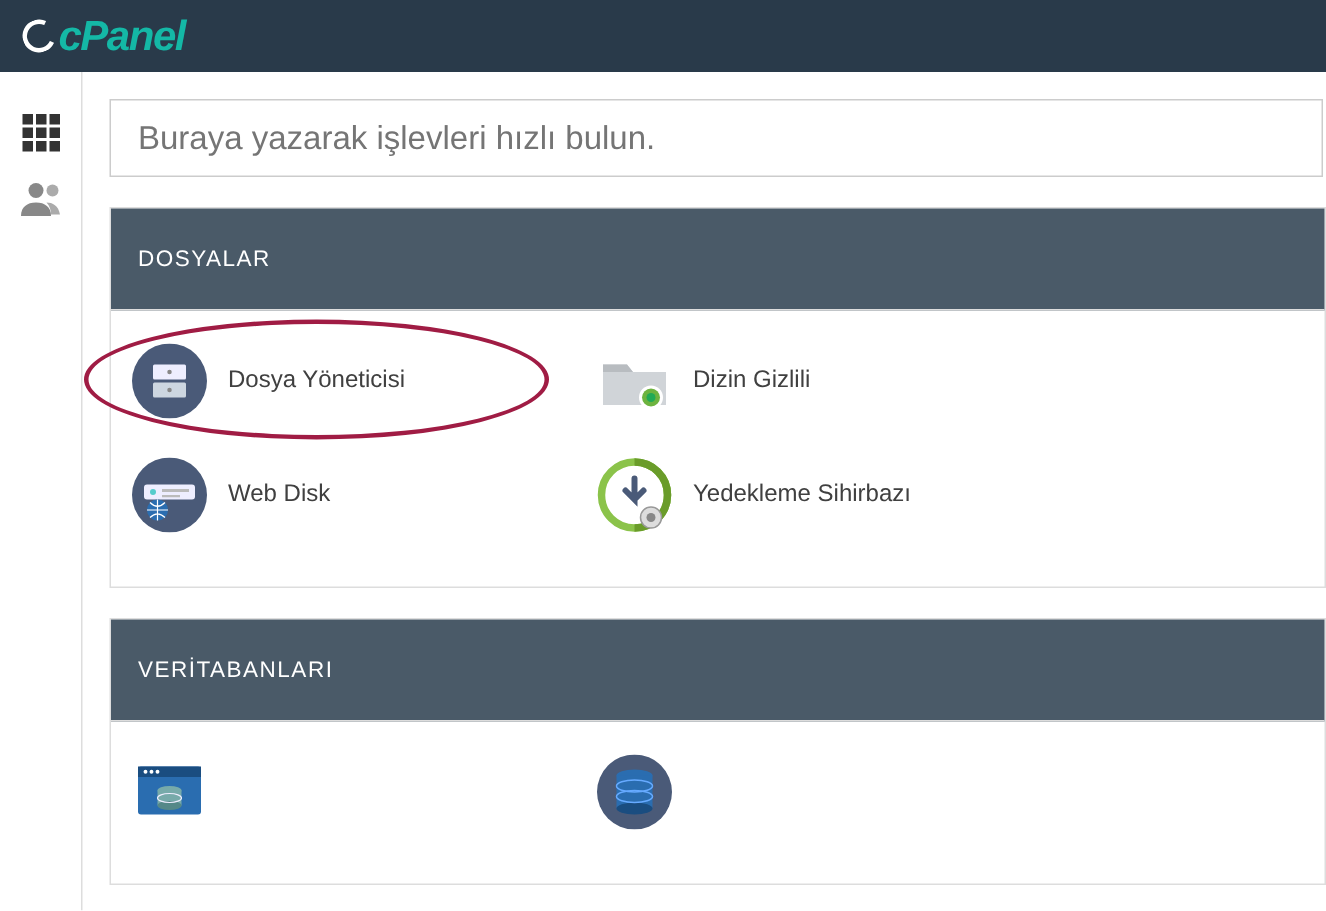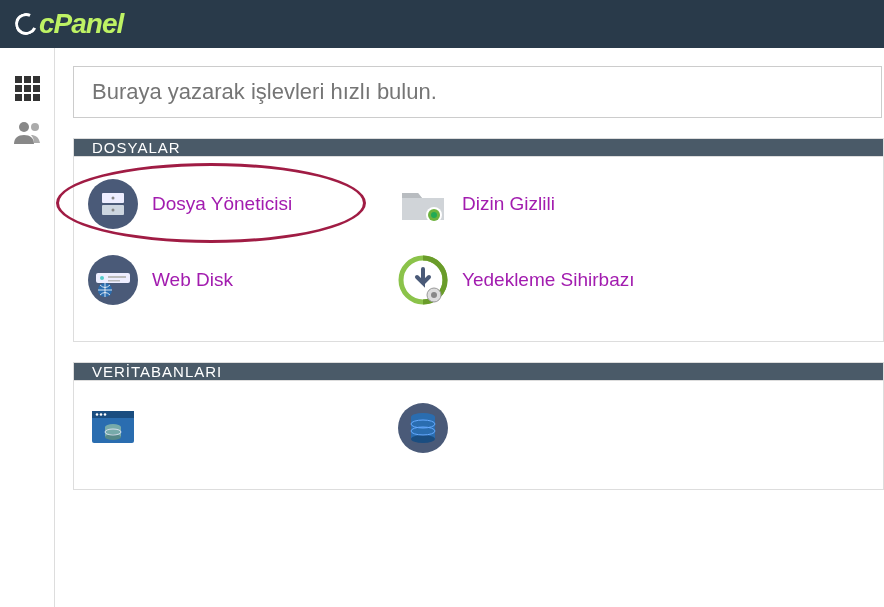--- a/index.html
+++ b/index.html
@@ -1,40 +1,40 @@
 <!DOCTYPE html>
 <html><head>
 <meta charset="utf-8">
 <style>
 * { margin: 0; padding: 0; box-sizing: border-box; }
 body { font-family: -apple-system, BlinkMacSystemFont, "Segoe UI", Arial, sans-serif; background: #fff; width: 884px; height: 607px; overflow: hidden; }
 
 
 .header { background: #293a4a; height: 48px; display: flex; align-items: center; padding: 0 15px; }
-.logo { color: #bef264; font-size: 28px; font-weight: bold; font-style: italic; letter-spacing: -1px; display: flex; align-items: center; }
+.logo { color: #14b8a6; font-size: 28px; font-weight: bold; font-style: italic; letter-spacing: -1px; display: flex; align-items: center; }
 .logo-c { display: inline-block; width: 22px; height: 22px; border: 3px solid #fff; border-radius: 50%; border-right-color: transparent; margin-right: 2px; transform: rotate(-20deg); }
 
 
 .container { display: flex; height: calc(100% - 48px); }
 .sidebar { width: 55px; background: #fff; border-right: 1px solid #ddd; padding-top: 18px; }
 .sidebar-item { width: 55px; height: 44px; display: flex; align-items: center; justify-content: center; cursor: pointer; color: #444; }
 .main { flex: 1; padding: 18px 0 0 18px; overflow: hidden; }
 
 
 .search-box { border: 1px solid #ccc; padding: 12px 18px; font-size: 22px; color: #888; margin-bottom: 20px; width: calc(100% - 2px); background: #fff; }
 
 
 .panel { border: 1px solid #ddd; margin-bottom: 20px; }
-.panel-header { background: #4a5a68; color: #fff; padding: 0 18px; font-size: 15px; letter-spacing: 1px; border-bottom: 1px solid #ddd; }
+.panel-header { background: #4a5a68; color: #fff; padding: 25px 18px; font-size: 15px; letter-spacing: 1px; border-bottom: 1px solid #ddd; }
 .panel-body { padding: 22px 14px 10px 14px; display: flex; flex-wrap: wrap; position: relative; }
 
 
 .item { display: flex; align-items: center; width: 310px; margin-bottom: 26px; cursor: pointer; }
 .item-icon { width: 50px; height: 50px; margin-right: 14px; flex-shrink: 0; display: flex; align-items: center; justify-content: center; }
-.item-label { color: #a21caf; font-size: 19px; }
+.item-label { color: #404040; font-size: 16px; }
 
 
 .highlight { position: absolute; width: 310px; height: 80px; border: 3px solid #a01c44; border-radius: 50%; top: 6px; left: -18px; pointer-events: none; }
 
 
 .grid-icon { display: grid; grid-template-columns: repeat(3, 7px); grid-template-rows: repeat(3, 7px); gap: 2px; }
 .grid-icon span { background: #333; }
 
 
 svg.icon { width: 50px; height: 50px; }

